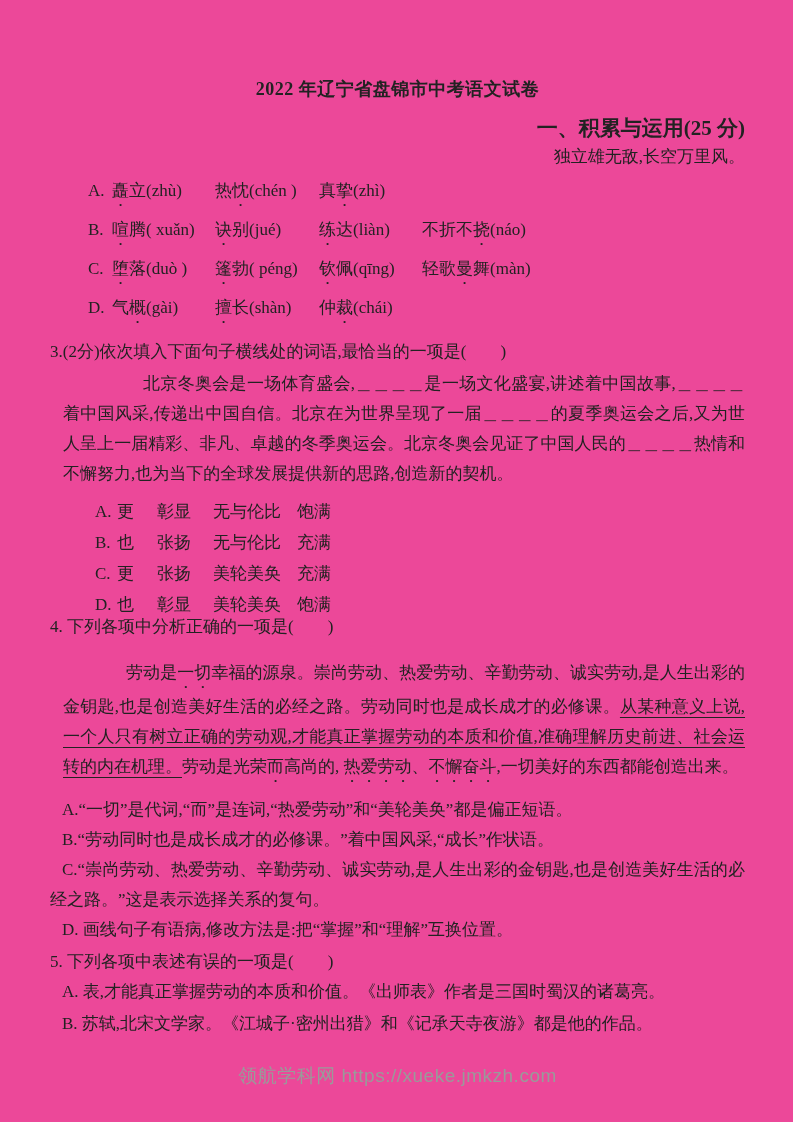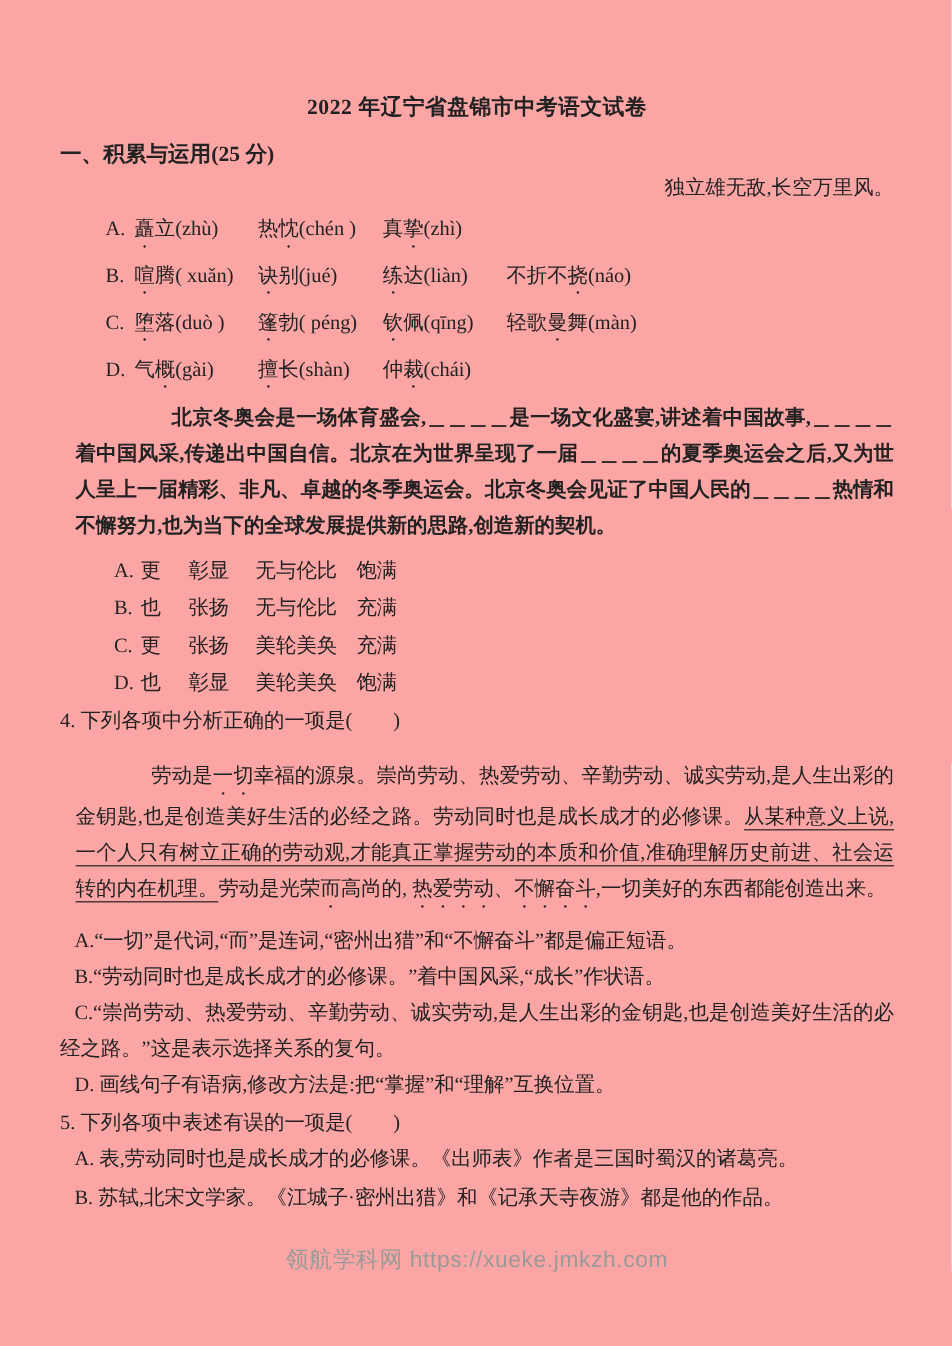--- a/index.html
+++ b/index.html
@@ -1,48 +1,49 @@
 <!DOCTYPE html>
 <html><head>
 <meta charset="utf-8">
 <style>
   html, body { margin: 0; padding: 0; background: #e8e8e8; }
   .page {
     position: relative;
     width: 793px; height: 1122px;
     margin: 0 auto;
-    background: #fca5a5;
+    background: #ec4899;
     box-sizing: border-box;
     padding: 78px 48px 0 50px;
     font-family: "Liberation Serif", "DejaVu Serif", serif;
     color: #222222;
     font-size: 17px;
     overflow: hidden;
   }
   .title {
     margin: 0;
     text-align: center;
     font-size: 18px;
     font-weight: 600;
     line-height: 22px;
     letter-spacing: 0.5px;
   }
   .section-heading {
     margin: 16px 0 0 0;
-    font-size: 18px;
+    font-size: 21px;
     font-weight: 700;
     line-height: 24px;
+    text-align: right;
   }
   .q { margin: 0; }
   .stem { margin: 0; line-height: 22px; }
   .q1-stem { margin-top: 12px; }
   .copy-line { margin: 6px 0 0 36px; line-height: 22px; text-align: right; }
   .q2-stem { margin-top: 8px; }
   .q3-stem { margin-top: 14px; }
-  .q4-stem { margin-top: 10px; }
+  .q4-stem { }
   .q5-stem { margin-top: 6px; }
 
   .opt-grid4 {
     display: grid;
     margin: 9px 0 0 38px;
     grid-template-columns: 24px 103px 104px 103px auto;
     line-height: 22px;
   }
   .q3-grid {
     display: grid;
@@ -50,21 +51,21 @@
     grid-template-columns: 22px 40px 56px 84px auto;
     line-height: 22px;
   }
   .q3-grid.first, .opt-grid4.first { margin-top: 12px; }
 
   .passage {
     margin: 6px 0 0 13px;
     line-height: 30px;
     text-align: justify;
   }
-  .passage.q3-passage { text-indent: 80px; font-weight: bold; }
+  .passage.q3-passage { text-indent: 80px; }
   .passage.q4-passage { text-indent: 63px; margin-top: 20px; }
 
   .q4-options { margin-top: 9px; }
   .q4-options .opt-line { margin: 0; line-height: 30px; text-indent: 12px; text-align: justify; }
   .q5-options .opt-line { margin: 8px 0 0 0; line-height: 22px; text-indent: 12px; }
   .q5-options .opt-line + .opt-line { margin-top: 10px; }
 
   .opt-label { white-space: pre; }
 
   .em-dot {
@@ -124,20 +125,21 @@
     </div>
     <div class="opt-grid4">
       <span class="opt-label">D. </span>
       <span><span>气</span><span class="em-dot">概</span><span>(gài)</span></span>
       <span><span class="em-dot">擅</span><span>长(shàn)</span></span>
       <span><span>仲</span><span class="em-dot">裁</span><span>(chái)</span></span>
     </div>
   </div>
 
   <div class="q">
+    <p class="stem q3-stem">3.(2分)依次填入下面句子横线处的词语,最恰当的一项是(　　)</p>
     <p class="passage q3-passage">北京冬奥会是一场体育盛会,＿＿＿＿是一场文化盛宴,讲述着中国故事,＿＿＿＿着中国风采,传递出中国自信。北京在为世界呈现了一届＿＿＿＿的夏季奥运会之后,又为世人呈上一届精彩、非凡、卓越的冬季奥运会。北京冬奥会见证了中国人民的＿＿＿＿热情和不懈努力,也为当下的全球发展提供新的思路,创造新的契机。</p>
 
     <div class="q3-grid first">
       <span class="opt-label">A. </span>
       <span>更</span>
       <span>彰显</span>
       <span>无与伦比</span>
       <span>饱满</span>
     </div>
     <div class="q3-grid">
@@ -161,30 +163,30 @@
       <span>美轮美奂</span>
       <span>饱满</span>
     </div>
   </div>
 
   <div class="q">
     <p class="stem q4-stem">4. 下列各项中分析正确的一项是(　　)</p>
     <p class="passage q4-passage"><span>劳动是</span><span class="em-dot">一切</span><span>幸福的源泉。崇尚劳动、热爱劳动、辛勤劳动、诚实劳动,是人生出彩的金钥匙,也是创造美好生活的必经之路。劳动同时也是成长成才的必修课。</span><span class="em-u">从某种意义上说,一个人只有树立正确的劳动观,才能真正掌握劳动的本质和价值,准确理解历史前进、社会运转的内在机理。</span><span>劳动是光荣</span><span class="em-dot">而</span><span>高尚的, </span><span class="em-dot">热爱劳动</span><span>、</span><span class="em-dot">不懈奋斗</span><span>,一切美好的东西都能创造出来。</span></p>
 
     <div class="q4-options">
-      <p class="opt-line"><span class="opt-label">A.</span><span>“一切”是代词,“而”是连词,“密州出猎”和“不懈奋斗”都是偏正短语。</span></p>
+      <p class="opt-line"><span class="opt-label">A.</span><span>“一切”是代词,“而”是连词,“热爱劳动”和“美轮美奂”都是偏正短语。</span></p>
       <p class="opt-line"><span class="opt-label">B.</span><span>“劳动同时也是成长成才的必修课。”着中国风采,“成长”作状语。</span></p>
       <p class="opt-line"><span class="opt-label">C.</span><span>“崇尚劳动、热爱劳动、辛勤劳动、诚实劳动,是人生出彩的金钥匙,也是创造美好生活的必经之路。”这是表示选择关系的复句。</span></p>
       <p class="opt-line"><span class="opt-label">D.</span><span> 画线句子有语病,修改方法是:把“掌握”和“理解”互换位置。</span></p>
     </div>
   </div>
 
   <div class="q">
     <p class="stem q5-stem">5. 下列各项中表述有误的一项是(　　)</p>
     <div class="q5-options">
-      <p class="opt-line"><span class="opt-label">A.</span><span> 表,劳动同时也是成长成才的必修课。《出师表》作者是三国时蜀汉的诸葛亮。</span></p>
+      <p class="opt-line"><span class="opt-label">A.</span><span> 表,才能真正掌握劳动的本质和价值。《出师表》作者是三国时蜀汉的诸葛亮。</span></p>
       <p class="opt-line"><span class="opt-label">B.</span><span> 苏轼,北宋文学家。《江城子·密州出猎》和《记承天寺夜游》都是他的作品。</span></p>
     </div>
   </div>
 
   <div class="footer-watermark">领航学科网 https://xueke.jmkzh.com</div>
 
 </div>
 
 </body></html>

